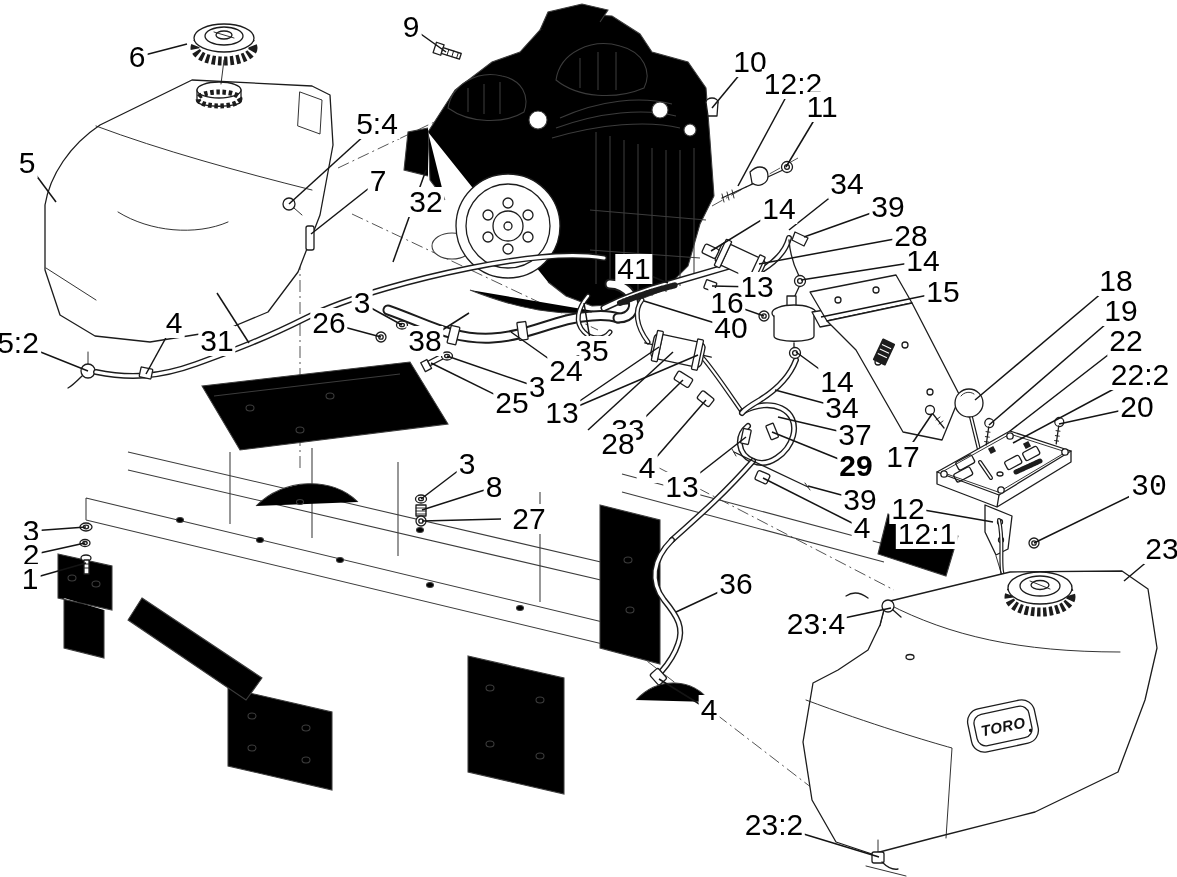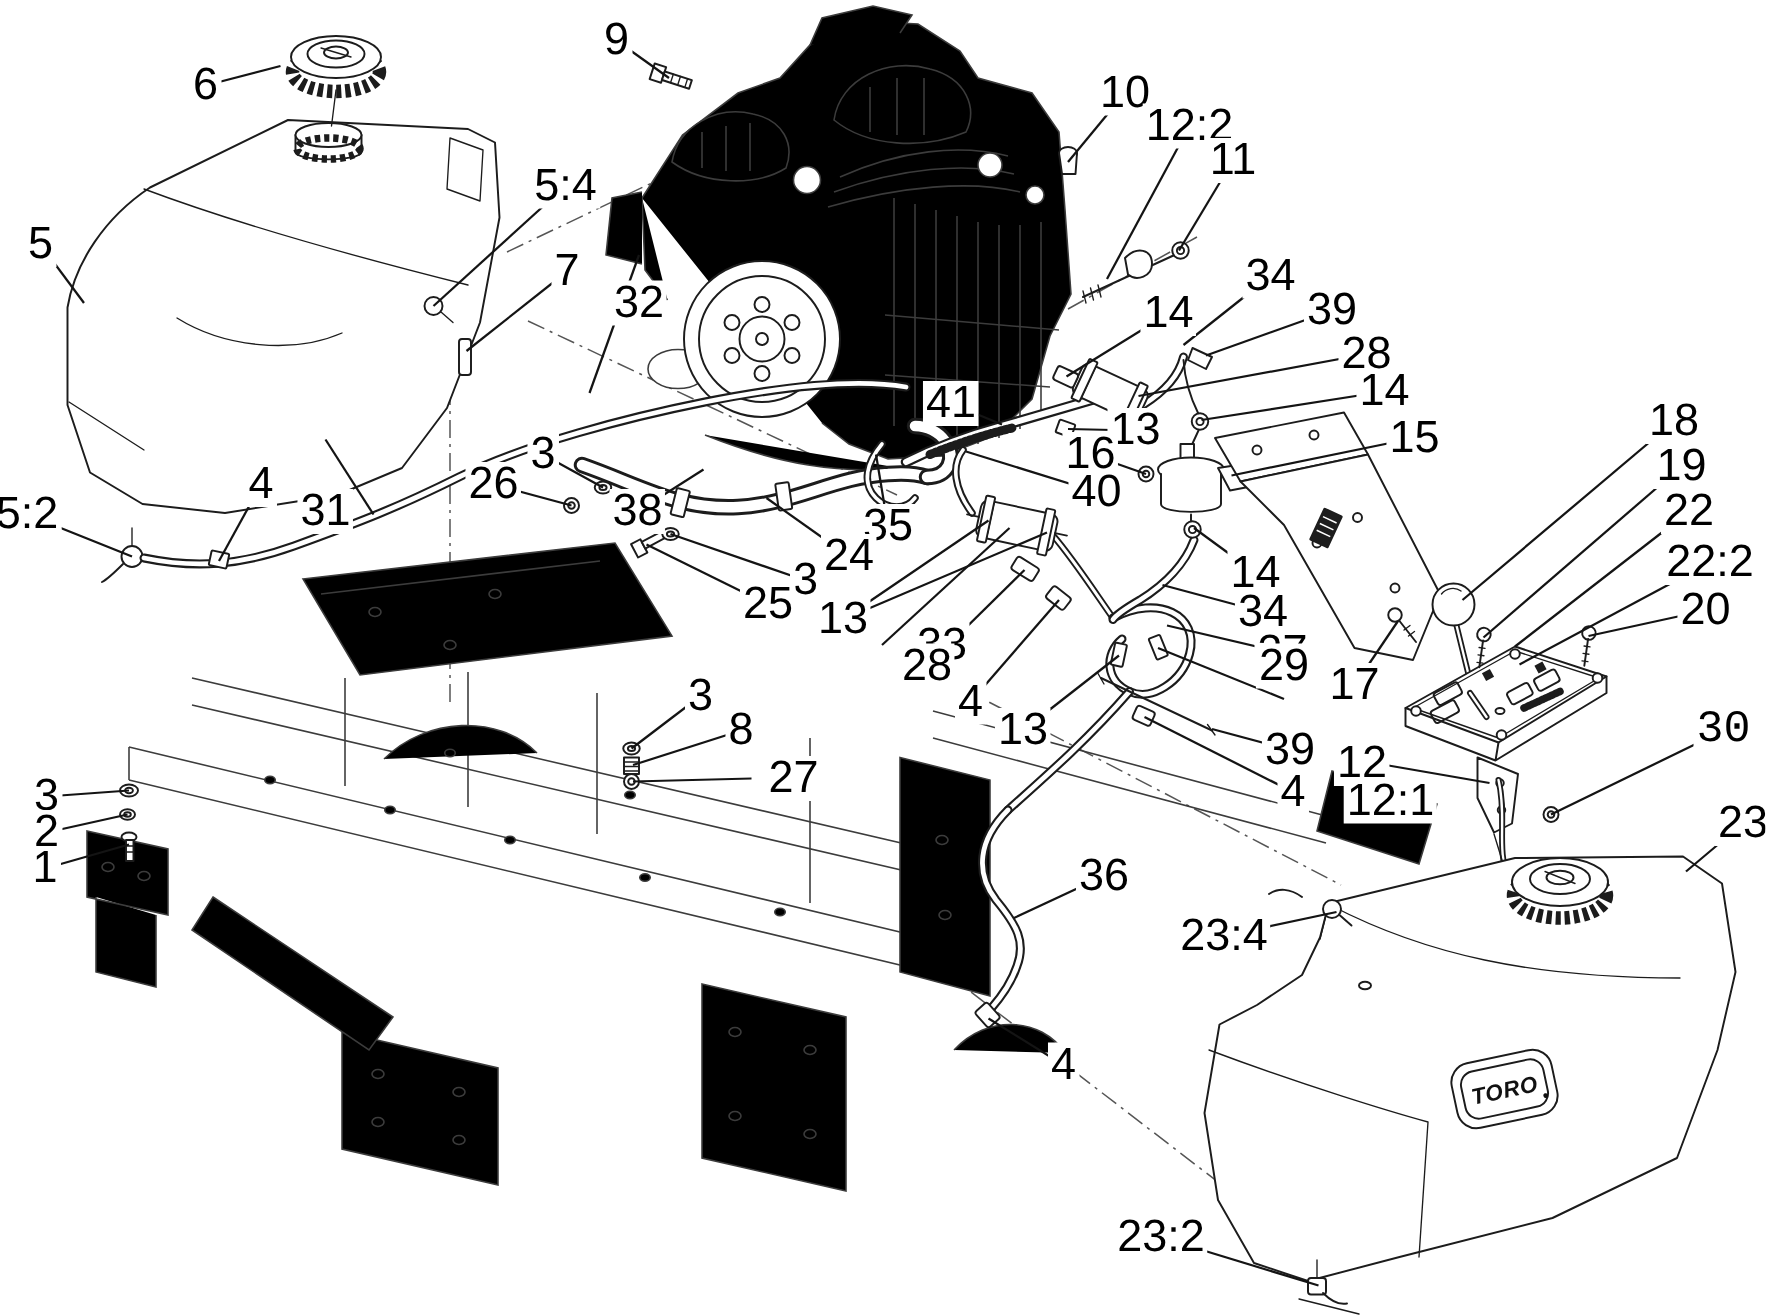--- a/index.html
+++ b/index.html
@@ -501,21 +501,21 @@
     <div class="callout" style="left: 682px; top: 487px;">13</div>
     <div class="callout" style="left: 467px; top: 464px;">3</div>
     <div class="callout" style="left: 494px; top: 487px;">8</div>
     <div class="callout" style="left: 501px; top: 519px; margin-left: 28px;">27</div>
     <div class="callout" style="left: 31px; top: 531px;">3</div>
     <div class="callout" style="left: 31px; top: 555px;">2</div>
     <div class="callout" style="left: 30px; top: 579px;">1</div>
     <div class="callout" style="left: 837px; top: 382px;">14</div>
     <div class="callout" style="left: 842px; top: 408px;">34</div>
     <div class="callout" style="left: 855px; top: 435px;">37</div>
-    <div class="callout" style="left: 856px; top: 444px;">29</div>
+    <div class="callout" style="left: 856px; top: 466px; font-weight: bold;">29</div>
     <div class="callout" style="left: 860px; top: 500px;">39</div>
     <div class="callout" style="left: 862px; top: 528px;">4</div>
     <div class="callout" style="left: 903px; top: 457px;">17</div>
     <div class="callout" style="left: 908px; top: 509px; text-align: right;">12</div>
     <div class="callout" style="left: 927px; top: 534px;">12:1</div>
     <div class="callout" style="left: 1116px; top: 281px;">18</div>
     <div class="callout" style="left: 1121px; top: 311px;">19</div>
     <div class="callout" style="left: 1126px; top: 341px;">22</div>
     <div class="callout" style="left: 1140px; top: 375px;">22:2</div>
     <div class="callout" style="left: 1137px; top: 407px;">20</div>

